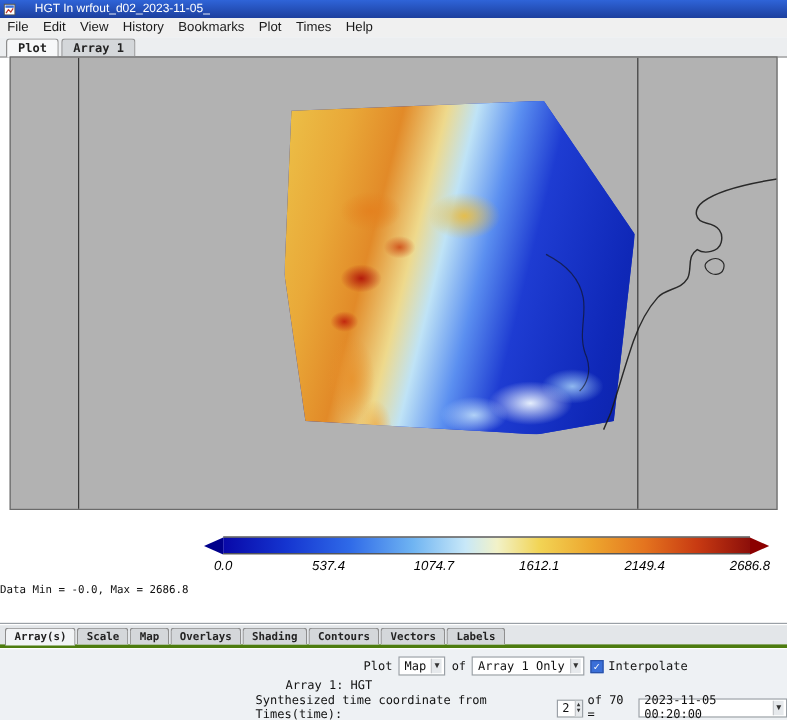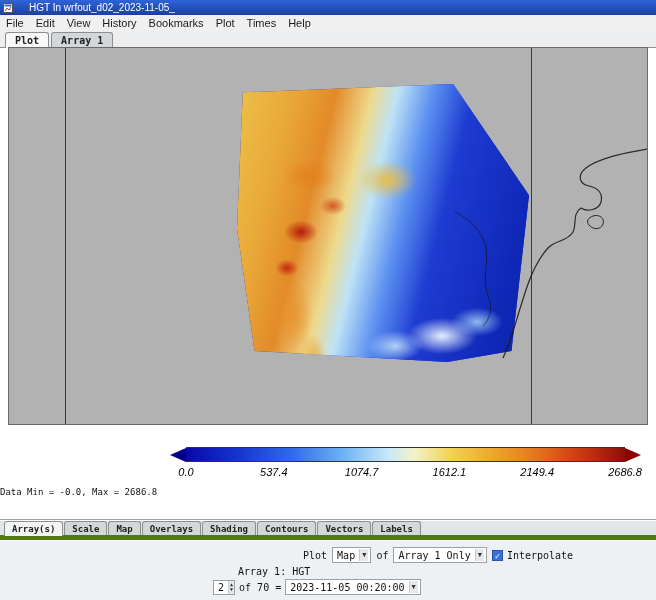--- a/index.html
+++ b/index.html
@@ -60,21 +60,21 @@
       #0808a8 0%, #1535d0 12%, #2f6ae8 24%, #6fb4f2 36%, #c8e8f8 46%,
       #f2f2c8 52%, #f2d455 60%, #eda62e 70%, #e4741f 80%, #c83a12 90%, #8c0f0a 100%); }
   .cb-ticks { position:absolute; left:170px; top:466px; width:471px; height:14px;font-style:italic; }
   .cb-tick { position:absolute; transform:translateX(-50%); font-size:11px; color:#000; white-space:nowrap; }
   .cb-stats { position:absolute; left:0; top:487px; width:656px; text-align:left;
     font-family:"DejaVu Sans Mono", monospace; font-size:9px; color:#111; }
 
   
   .bottom-sep { position:absolute; left:0; top:519px; width:656px; height:1px; background:#9aa0a6; }
   .bottom-tabs { position:absolute; left:0; top:521px; width:656px; height:19px; background:#e3e6e9;
-    display:flex; align-items:flex-end; padding-left:4px; border-bottom:5px solid #4d7c0f; }
+    display:flex; align-items:flex-end; padding-left:4px; border-bottom:3px solid #4d7c0f; }
   .btab { font-family:"DejaVu Sans Mono", monospace; font-size:9px; font-weight:bold; color:#222;
     padding:2px 7px 1px 7px; border:1px solid #8e8e8e; border-bottom:none; border-radius:3px 3px 0 0;
     background:#d4d7da; margin-right:1px; }
   .btab.active { background:#f2f4f6; position:relative; top:1px; padding-bottom:2px; }
   .controls { position:absolute; left:0; top:541px; width:656px; height:59px; background:#eef1f4;
     font-family:"DejaVu Sans Mono", monospace; font-size:10px; color:#111; }
   .ctl-row1 { position:absolute; left:303px; top:6px; display:flex; align-items:center; gap:5px; }
   .ctl-row2 { position:absolute; left:238px; top:25px; }
   .ctl-row3 { position:absolute; left:213px; top:38px; display:flex; align-items:center; gap:4px; }
   .combo { display:inline-flex; align-items:center; background:#fff; border:1px solid #9aa0a6;
@@ -169,20 +169,21 @@
         <span>Array 1 Only</span>
         <span class="arrow">▼</span>
       </span>
       <span class="chk-wrap">
         <span class="checkbox">✓</span>
         <span>Interpolate</span>
       </span>
     </div>
     <div class="ctl-row2">Array 1: HGT</div>
     <div class="ctl-row3">
+      <span>Synthesized time coordinate from Times(time):</span>
       <span class="spinner">
         <span class="val">2</span>
         <span class="spin-btns">
           <span>▲</span>
           <span>▼</span>
         </span>
       </span>
       <span>of 70 =</span>
       <span class="combo">
         <span>2023-11-05 00:20:00</span>

